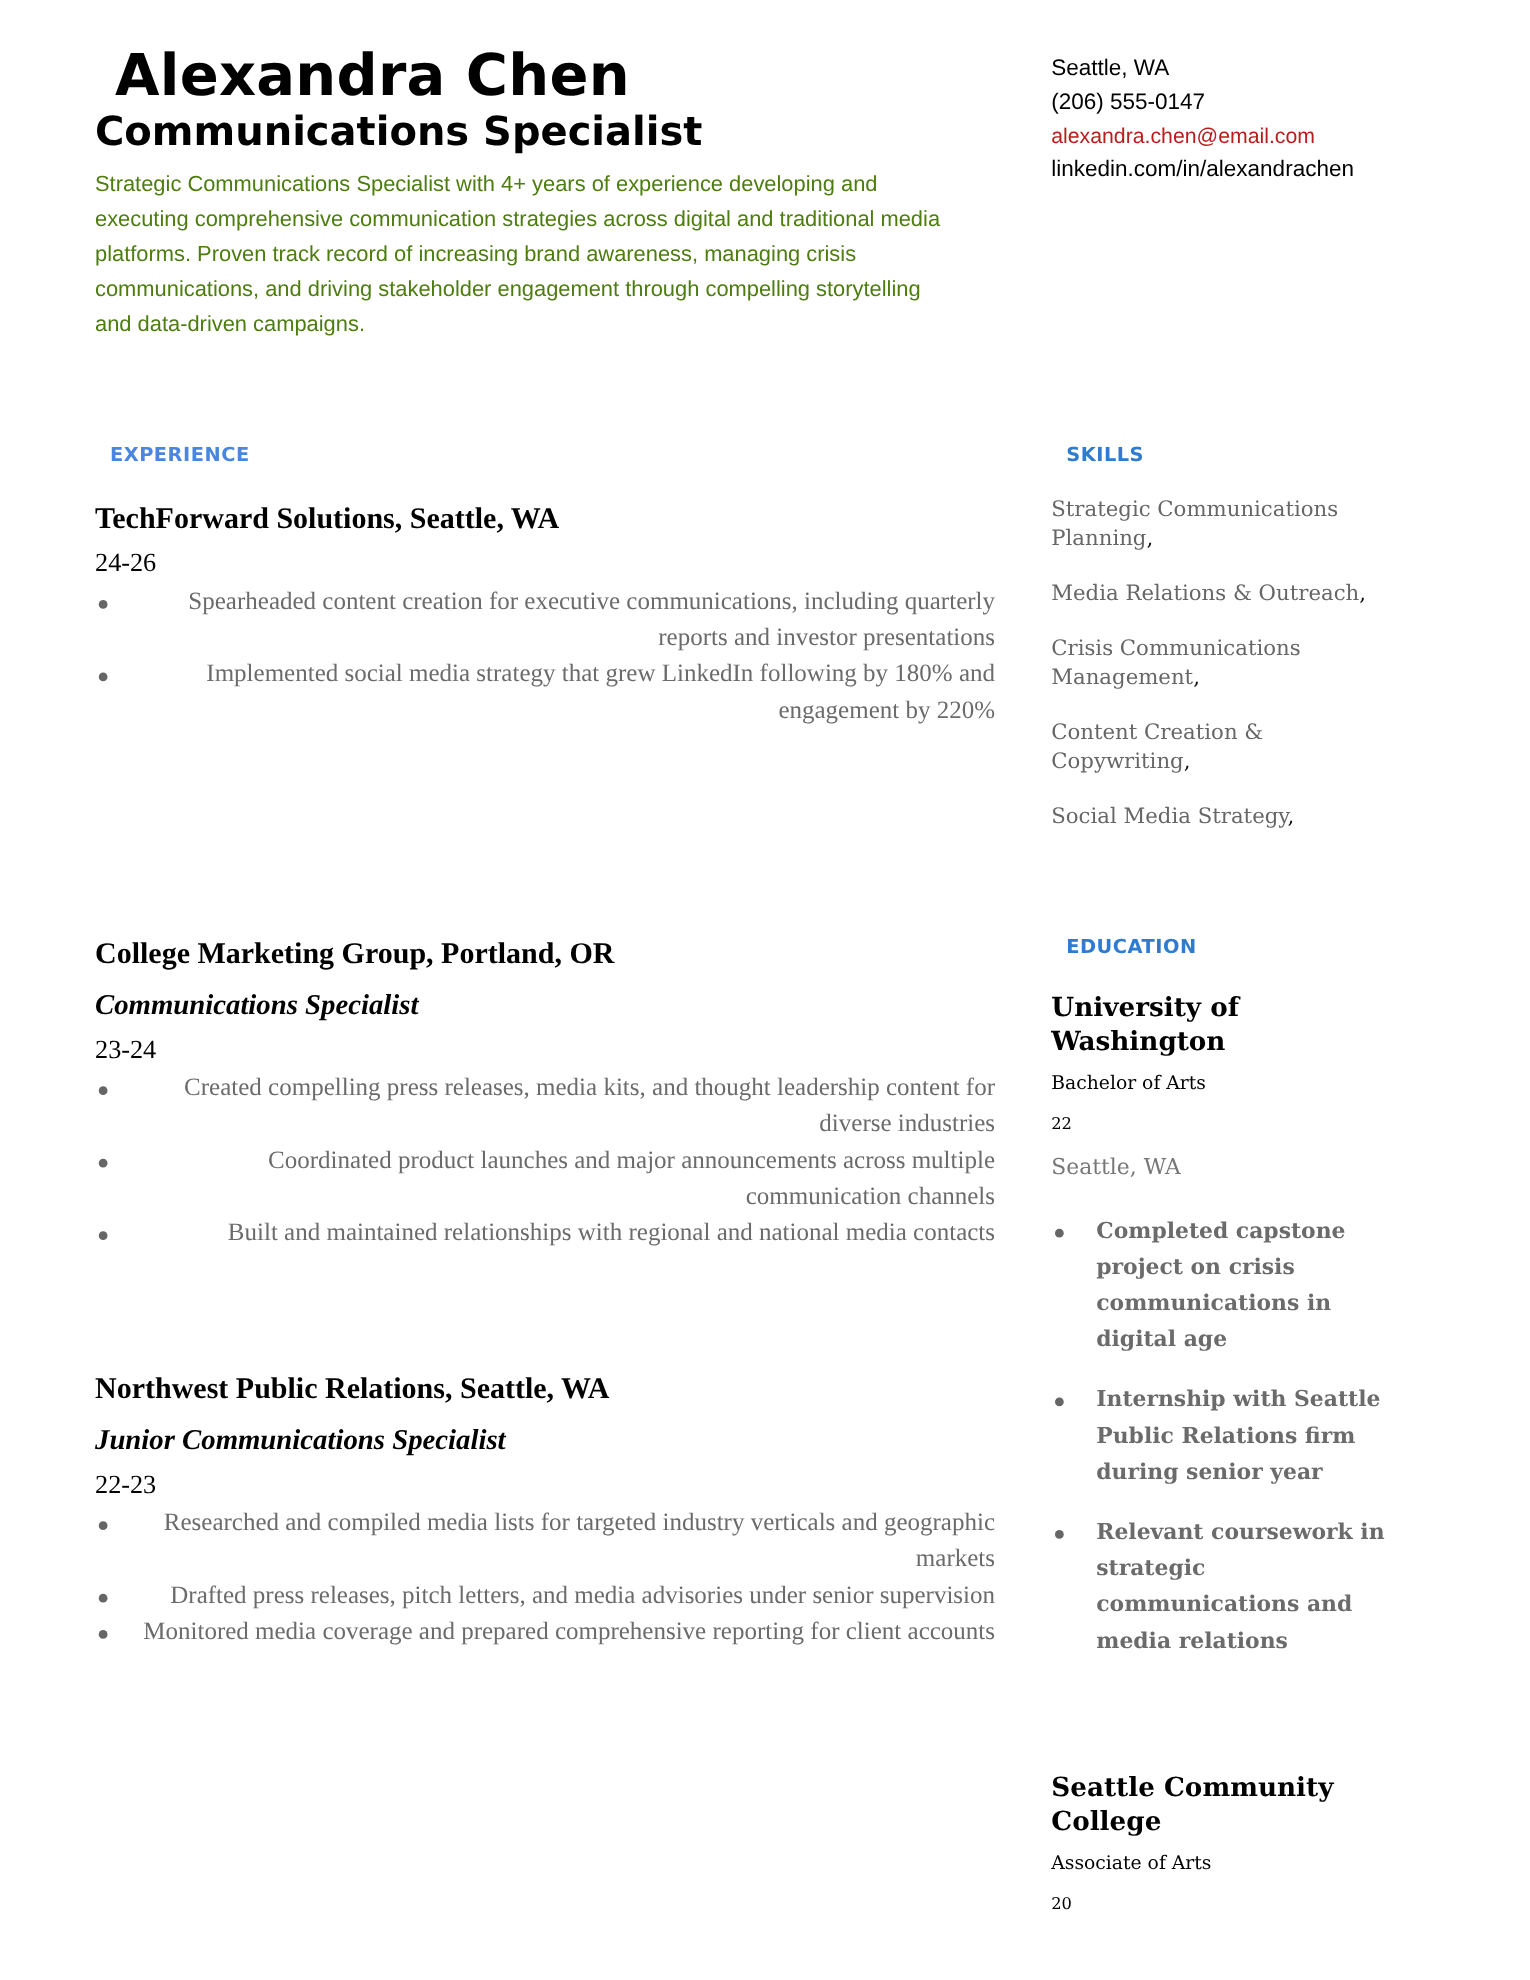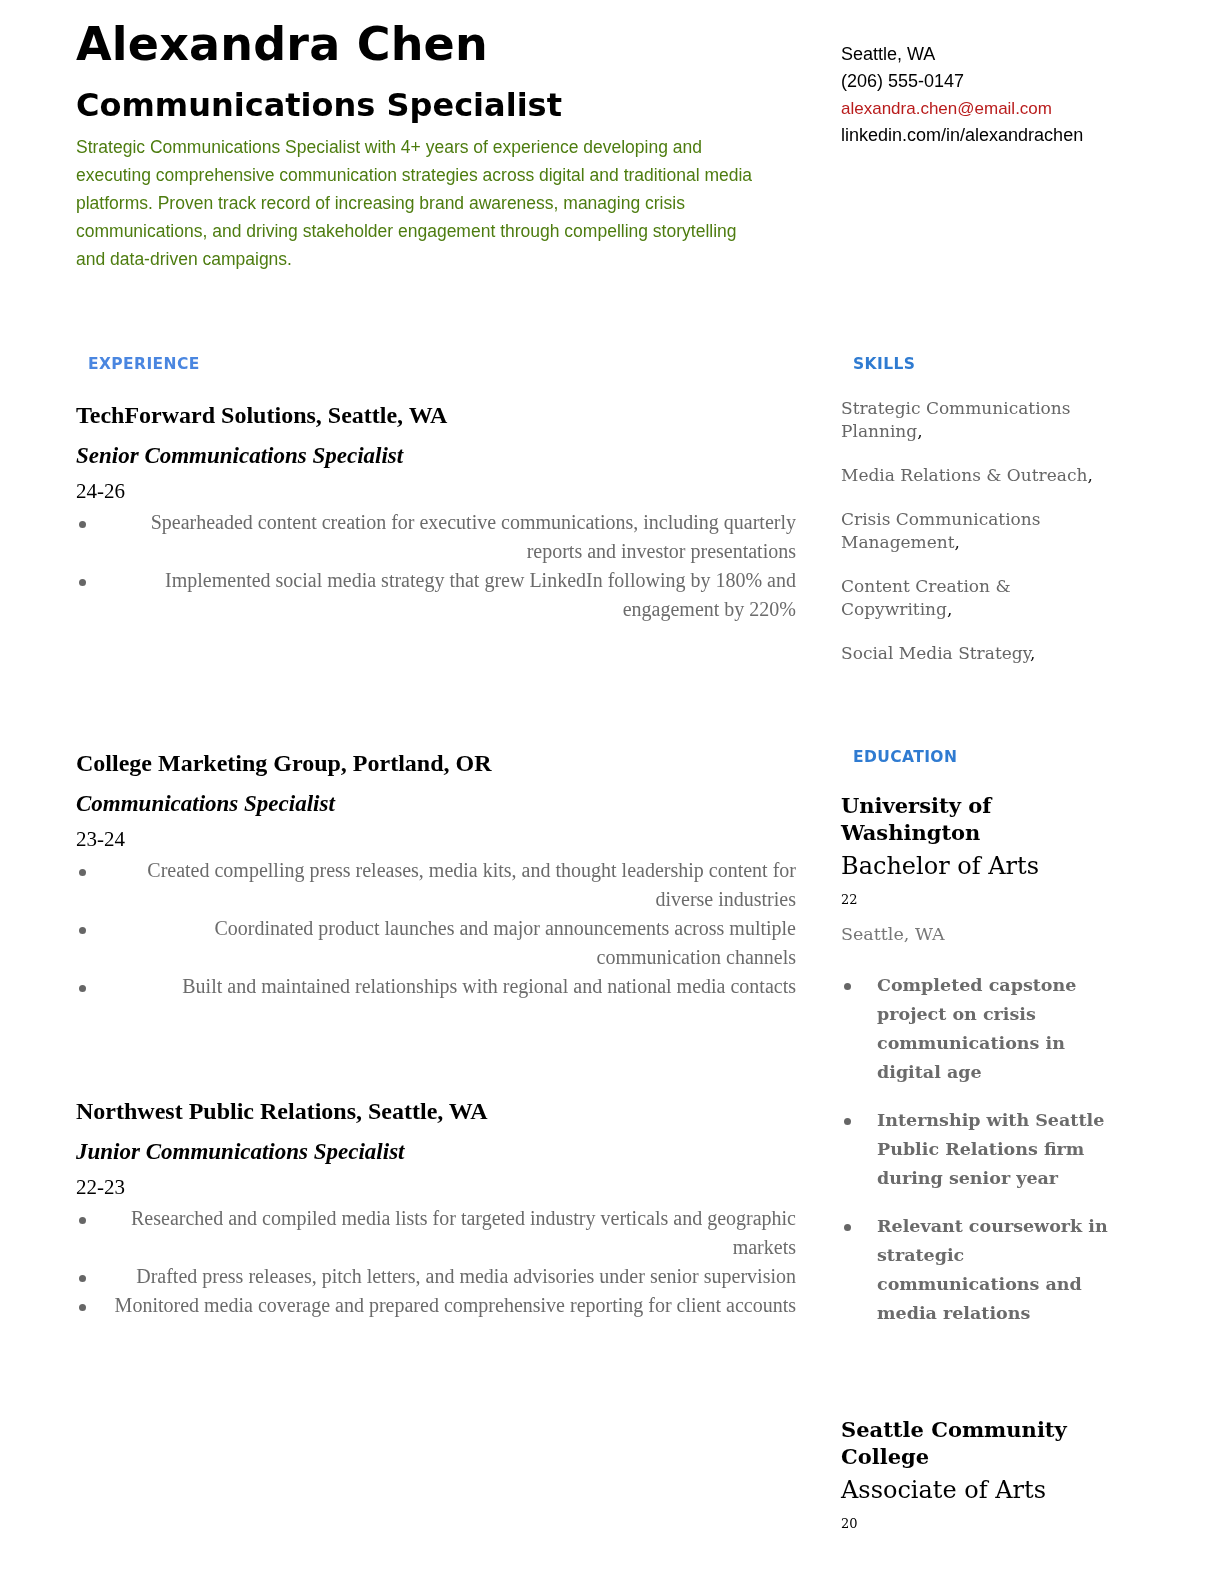--- a/index.html
+++ b/index.html
@@ -1,18 +1,18 @@
 <!DOCTYPE html>
 <html><head>
 <meta charset="utf-8">
 <style>
   html, body { margin: 0; padding: 0; background: #ffffff; }
   body { width: 1224px; height: 1584px; position: relative; overflow: hidden; color: #000; }
 
-  #name { position: absolute; left: 76px; top: 14px; margin: 0;
+  #name { position: absolute; left: 76px; top: 14px; margin: 16px;
     font-family: "DejaVu Sans", sans-serif; font-weight: bold; font-size: 46px; letter-spacing: 0.2px; line-height: 60px; }
   #title { position: absolute; left: 76px; top: 82px; margin: 0;
     font-family: "DejaVu Sans", sans-serif; font-weight: bold; font-size: 32px; line-height: 46px; }
   #summary { position: absolute; left: 76px; top: 133px; width: 690px; margin: 0;
     font-family: "Liberation Sans", sans-serif; font-size: 17.5px; line-height: 28px; color: #4d7c0f; }
 
   #contact { position: absolute; left: 841px; top: 41px; width: 320px;
     font-family: "Liberation Sans", sans-serif; font-size: 18px; line-height: 27px; }
   #contact .email { font-family: Liberation Sans, sans-serif; font-size: 17px; color: #b91c1c; text-decoration: none; }
 
@@ -30,21 +30,21 @@
   .job li { position: relative; padding-left: 36px; font-family: "Liberation Serif", serif;
     font-size: 20px; line-height: 29px; color: #6b6b6b; text-align: right; }
   .bullet { position: absolute; left: 3px; top: 13px; width: 7px; height: 7px; border-radius: 50%; background: #666; }
 
   #skills { position: absolute; left: 841px; top: 397px; width: 260px; }
   .skill { font-family: "DejaVu Serif", serif; font-size: 17px; line-height: 23px; color: #666; margin: 0 0 21px 0; }
   .skill .comma { color: #111; }
 
   .edu { position: absolute; left: 841px; width: 270px; }
   .edu .school { font-family: "DejaVu Serif", serif; font-weight: bold; font-size: 21px; line-height: 27px; margin: 0; }
-  .edu .degree { font-family: "DejaVu Serif", serif; font-size: 24px; line-height: 24px; margin: 8px 0 0 0; }
+  .edu .degree { font-family: "DejaVu Serif", serif; font-size: 15px; line-height: 24px; margin: 8px 0 0 0; }
   .edu .year { font-family: "DejaVu Serif", serif; font-size: 13px; line-height: 24px; margin: 10px 0 0 0; }
   .edu .loc { font-family: "DejaVu Serif", serif; font-size: 17.5px; line-height: 24px; margin: 10px 0 0 0; color: #777; }
   .edu ul { list-style: none; padding: 0; margin: 25px 0 0 0; }
   .edu li { position: relative; padding-left: 36px; font-family: "DejaVu Serif", serif; font-weight: bold;
     font-size: 17.5px; line-height: 29px; color: #6b6b6b; margin-bottom: 19px; }
   .edu .bullet { top: 12px; }
 </style>
 </head>
 <body>
 
@@ -58,21 +58,20 @@
   <div><a class="email">alexandra.chen@email.com</a></div>
   <div>linkedin.com/in/alexandrachen</div>
 </div>
 
 <h3 id="exp-heading" class="section-heading">EXPERIENCE</h3>
 <h3 id="skills-heading" class="section-heading">SKILLS</h3>
 <h3 id="edu-heading" class="section-heading">EDUCATION</h3>
 
 <div class="job" style="top:400px;">
   <p class="company">TechForward Solutions, Seattle, WA</p>
-  <p class="role">Senior Communications Specialist</p>
   <p class="dates">24-26</p>
   <ul>
     <li><span class="bullet"></span><span>Spearheaded content creation for executive communications, including quarterly reports and investor presentations</span></li>
     <li><span class="bullet"></span><span>Implemented social media strategy that grew LinkedIn following by 180% and engagement by 220%</span></li>
   </ul>
 </div>
 
 <div class="job" style="top:748px;">
   <p class="company">College Marketing Group, Portland, OR</p>
   <p class="role">Communications Specialist</p>

